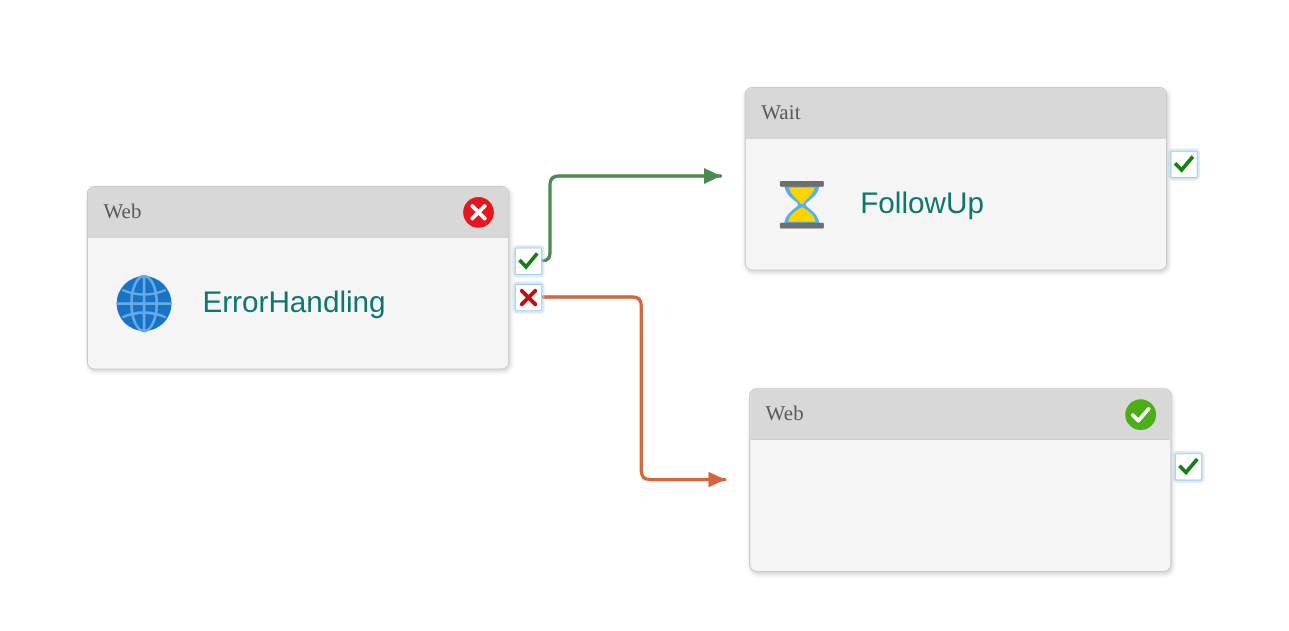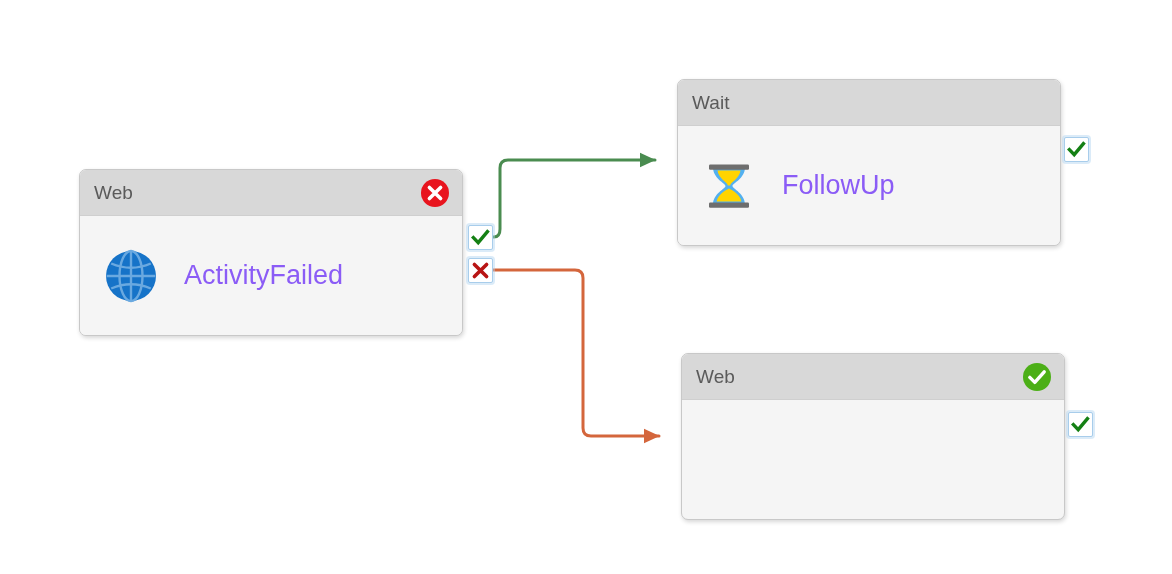--- a/index.html
+++ b/index.html
@@ -50,20 +50,21 @@
     display: flex;
     align-items: center;
     padding: 0 14px;
     box-sizing: border-box;
   }
   .node-header-title {
     font-size: 19px;
     color: #5a5a5a;
     letter-spacing: 0.1px;
     line-height: 1;
+    font-family: Liberation Serif, serif;
   }
   .node-badge {
     position: absolute;
     right: 12px;
     top: 50%;
     transform: translateY(-50%);
     width: 30px;
     height: 30px;
   }
   .node-body {
@@ -76,21 +77,21 @@
   }
   .node-icon {
     width: 58px;
     height: 58px;
     flex: 0 0 58px;
     display: block;
   }
   .node-label {
     margin-left: 24px;
     font-size: 27px;
-    color: #8b5cf6;
+    color: #0f766e;
     line-height: 1.1;
     white-space: nowrap;
   }
 
   
   .port {
     position: absolute;
     width: 25px;
     height: 25px;
     box-sizing: border-box;
@@ -134,21 +135,21 @@
       <svg class="node-icon" viewBox="0 0 58 58">
         <circle cx="29" cy="29" r="25" fill="#1673c8"></circle>
         <g fill="none" stroke="#6aa9e0" stroke-width="2.4">
           <ellipse cx="29" cy="29" rx="11.5" ry="25"></ellipse>
           <line x1="29" y1="4" x2="29" y2="54"></line>
           <line x1="4.6" y1="29" x2="53.4" y2="29"></line>
           <path d="M 9.2 16.5 Q 29 25 48.8 16.5"></path>
           <path d="M 9.2 41.5 Q 29 33 48.8 41.5"></path>
         </g>
       </svg>
-      <span class="node-label">ActivityFailed</span>
+      <span class="node-label">ErrorHandling</span>
     </div>
   </div>
 
   <div class="port" style="left:468px; top:225px;">
     <svg width="19" height="19" viewBox="0 0 19 19">
       <path d="M 2.4 9.6 L 7.2 14.6 L 16.4 3.6" fill="none" stroke="#148014" stroke-width="3.4" stroke-linecap="square" stroke-linejoin="miter"></path>
     </svg>
   </div>
   <div class="port" style="left:468px; top:258px;">
     <svg width="19" height="19" viewBox="0 0 19 19">

